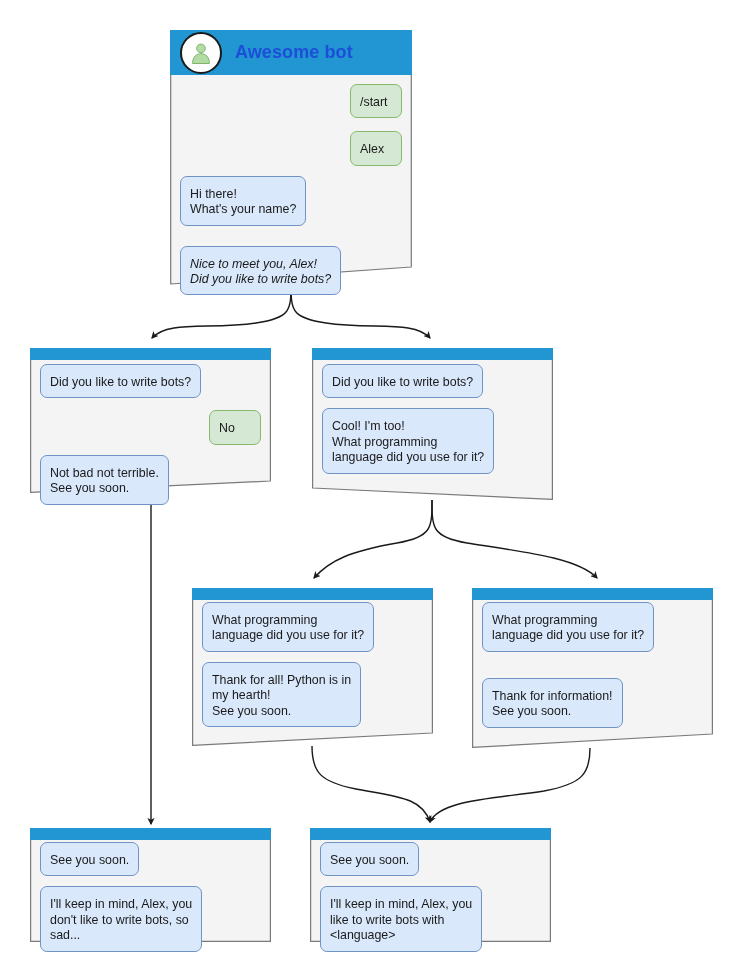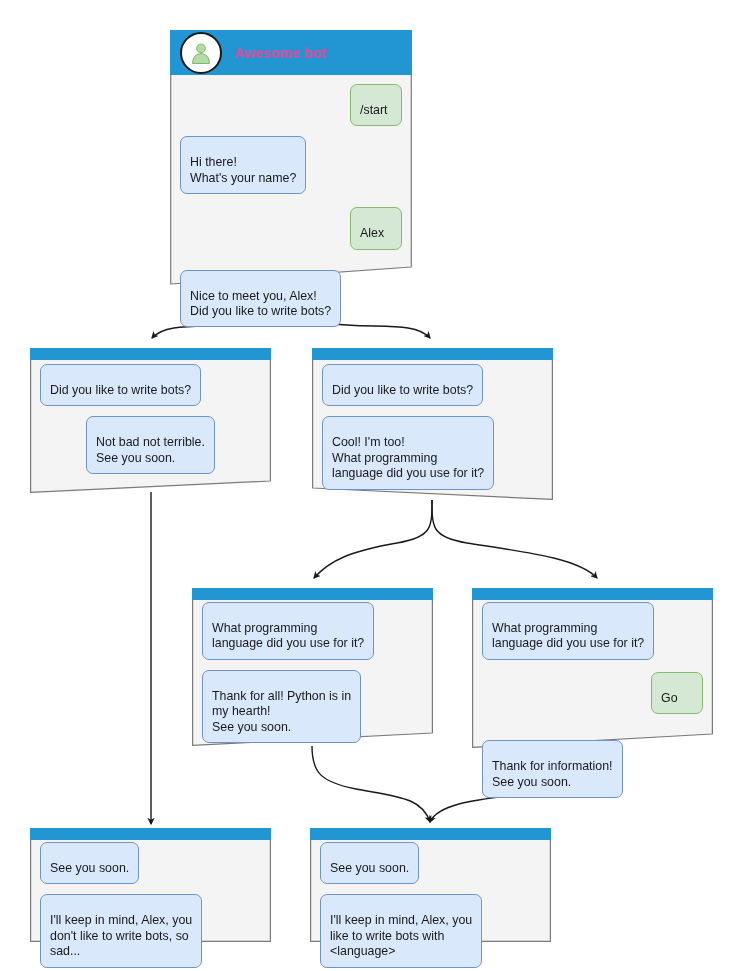--- a/index.html
+++ b/index.html
@@ -73,22 +73,22 @@
     border-radius: 50%;
     background: #ffffff;
     border: 2px solid #1a1a1a;
     display: flex;
     align-items: center;
     justify-content: center;
     flex: 0 0 auto;
   }
   .avatar svg { display: block; }
   .card-title {
-    color: #ec4899;
-    font-size: 14px;
+    color: #1d4ed8;
+    font-size: 18px;
     font-weight: bold;
     margin-left: 13px;
     letter-spacing: 0.1px;
     white-space: nowrap;
   }
 
   
   .messages {
     position: absolute;
     left: 0;
@@ -98,21 +98,21 @@
   }
   .msg-row {
     display: flex;
     margin-bottom: 10px;
   }
   .msg-row.left  { justify-content: flex-start; }
   .msg-row.right { justify-content: flex-end; }
 
   .bubble {
     border-radius: 7px;
-    padding: 18px 9px 7px 9px;
+    padding: 10px 9px 7px 9px;
     font-size: 12.4px;
     line-height: 15.4px;
     color: #1a1a1a;
     white-space: pre-line;
     box-sizing: border-box;
   }
   .bubble.bot {
     background: #dae8fc;
     border: 1px solid #7093c6;
   }
@@ -160,46 +160,49 @@
             <circle cx="13" cy="8.4" r="4.3" fill="#b3dba4" stroke="#7fb56a" stroke-width="1"></circle>
             <path d="M4.6 23.5 C4.6 16.6 8.6 13.7 13 13.7 C17.4 13.7 21.4 16.6 21.4 23.5 Z" fill="#b3dba4" stroke="#7fb56a" stroke-width="1"></path>
           </svg>
         </div>
         <div class="card-title">Awesome bot</div>
       </div>
       <div class="messages" style="top:54px;">
         <div class="msg-row right">
           <div class="bubble user">/start</div>
         </div>
+        <div class="msg-row right" style="margin-top:13px;">
+          <div class="bubble user">Alex</div>
+        </div>
         <div class="msg-row left" style="margin-top:8px;">
           <div class="bubble bot">Hi there!
 What's your name?</div>
         </div>
-        <div class="msg-row right" style="margin-top:13px;">
-          <div class="bubble user">Alex</div>
-        </div>
-        <div class="msg-row left" style="margin-top:20px;">
+        <div class="msg-row left" style="margin-top:20px;font-style:italic;">
           <div class="bubble bot">Nice to meet you, Alex!
 Did you like to write bots?</div>
         </div>
       </div>
     </div>
   </div>
 
   <div class="chat-card" style="left:30px; top:348px; width:241px; height:145px;">
     <svg class="card-shape" viewBox="0 0 241 145" preserveAspectRatio="none">
       <polygon points="0.6,0.6 240.4,0.6 240.4,133 0.6,144.4" fill="#f4f4f4" stroke="#7a7a7a" stroke-width="1.2" stroke-linejoin="round"></polygon>
       <polygon points="0,0 241,0 241,12 0,12" fill="#2196d3"></polygon>
     </svg>
     <div class="card-content">
       <div class="messages" style="top:16px;">
         <div class="msg-row left">
           <div class="bubble bot">Did you like to write bots?</div>
         </div>
-        <div class="msg-row left" style="margin-top:10px;justify-content:center;">
+        <div class="msg-row right" style="margin-top:12px;">
+          <div class="bubble user">No</div>
+        </div>
+        <div class="msg-row left" style="margin-top:10px;">
           <div class="bubble bot">Not bad not terrible.
 See you soon.</div>
         </div>
       </div>
     </div>
   </div>
 
   <div class="chat-card" style="left:312px; top:348px; width:241px; height:152px;">
     <svg class="card-shape" viewBox="0 0 241 152" preserveAspectRatio="none">
       <polygon points="0.6,0.6 240.4,0.6 240.4,151.4 0.6,140" fill="#f4f4f4" stroke="#7a7a7a" stroke-width="1.2" stroke-linejoin="round"></polygon>
@@ -243,23 +246,20 @@
     <svg class="card-shape" viewBox="0 0 241 160" preserveAspectRatio="none">
       <polygon points="0.6,0.6 240.4,0.6 240.4,146 0.6,159.4" fill="#f4f4f4" stroke="#7a7a7a" stroke-width="1.2" stroke-linejoin="round"></polygon>
       <polygon points="0,0 241,0 241,12 0,12" fill="#2196d3"></polygon>
     </svg>
     <div class="card-content">
       <div class="messages" style="top:14px;">
         <div class="msg-row left">
           <div class="bubble bot">What programming
 language did you use for it?</div>
         </div>
-        <div class="msg-row right" style="margin-top:12px;">
-          <div class="bubble user">Go</div>
-        </div>
         <div class="msg-row left" style="margin-top:26px;">
           <div class="bubble bot">Thank for information!
 See you soon.</div>
         </div>
       </div>
     </div>
   </div>
 
   <div class="chat-card" style="left:30px; top:828px; width:241px; height:114px;">
     <svg class="card-shape" viewBox="0 0 241 114" preserveAspectRatio="none">

